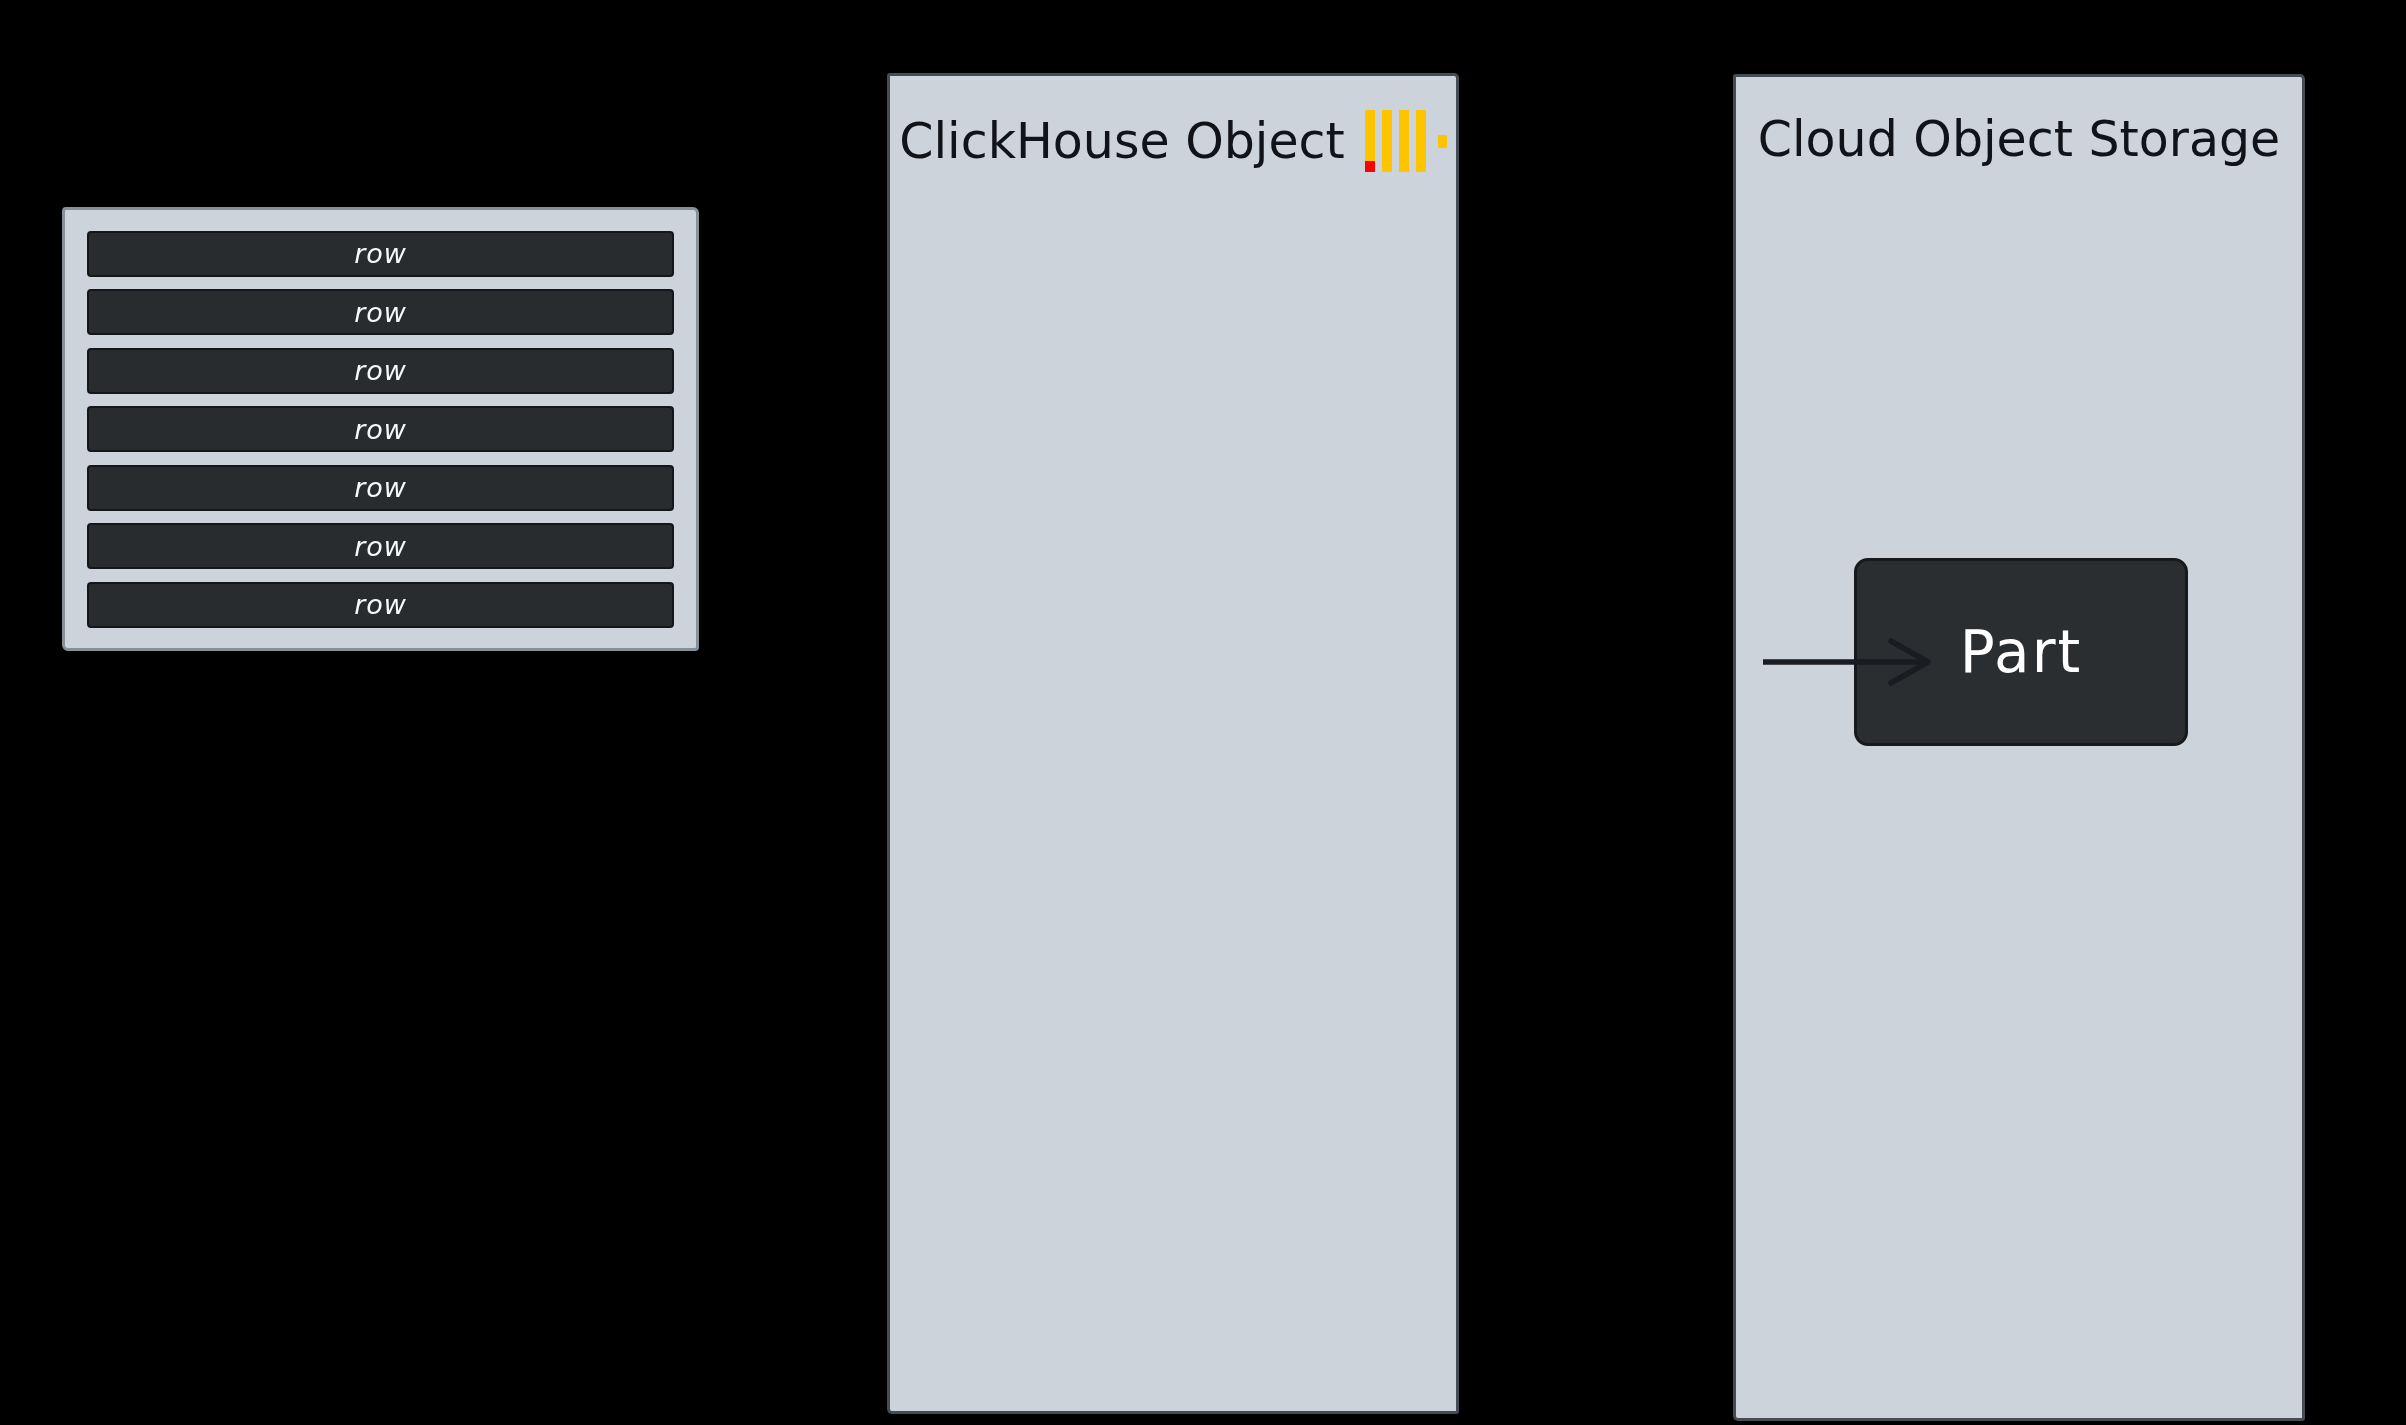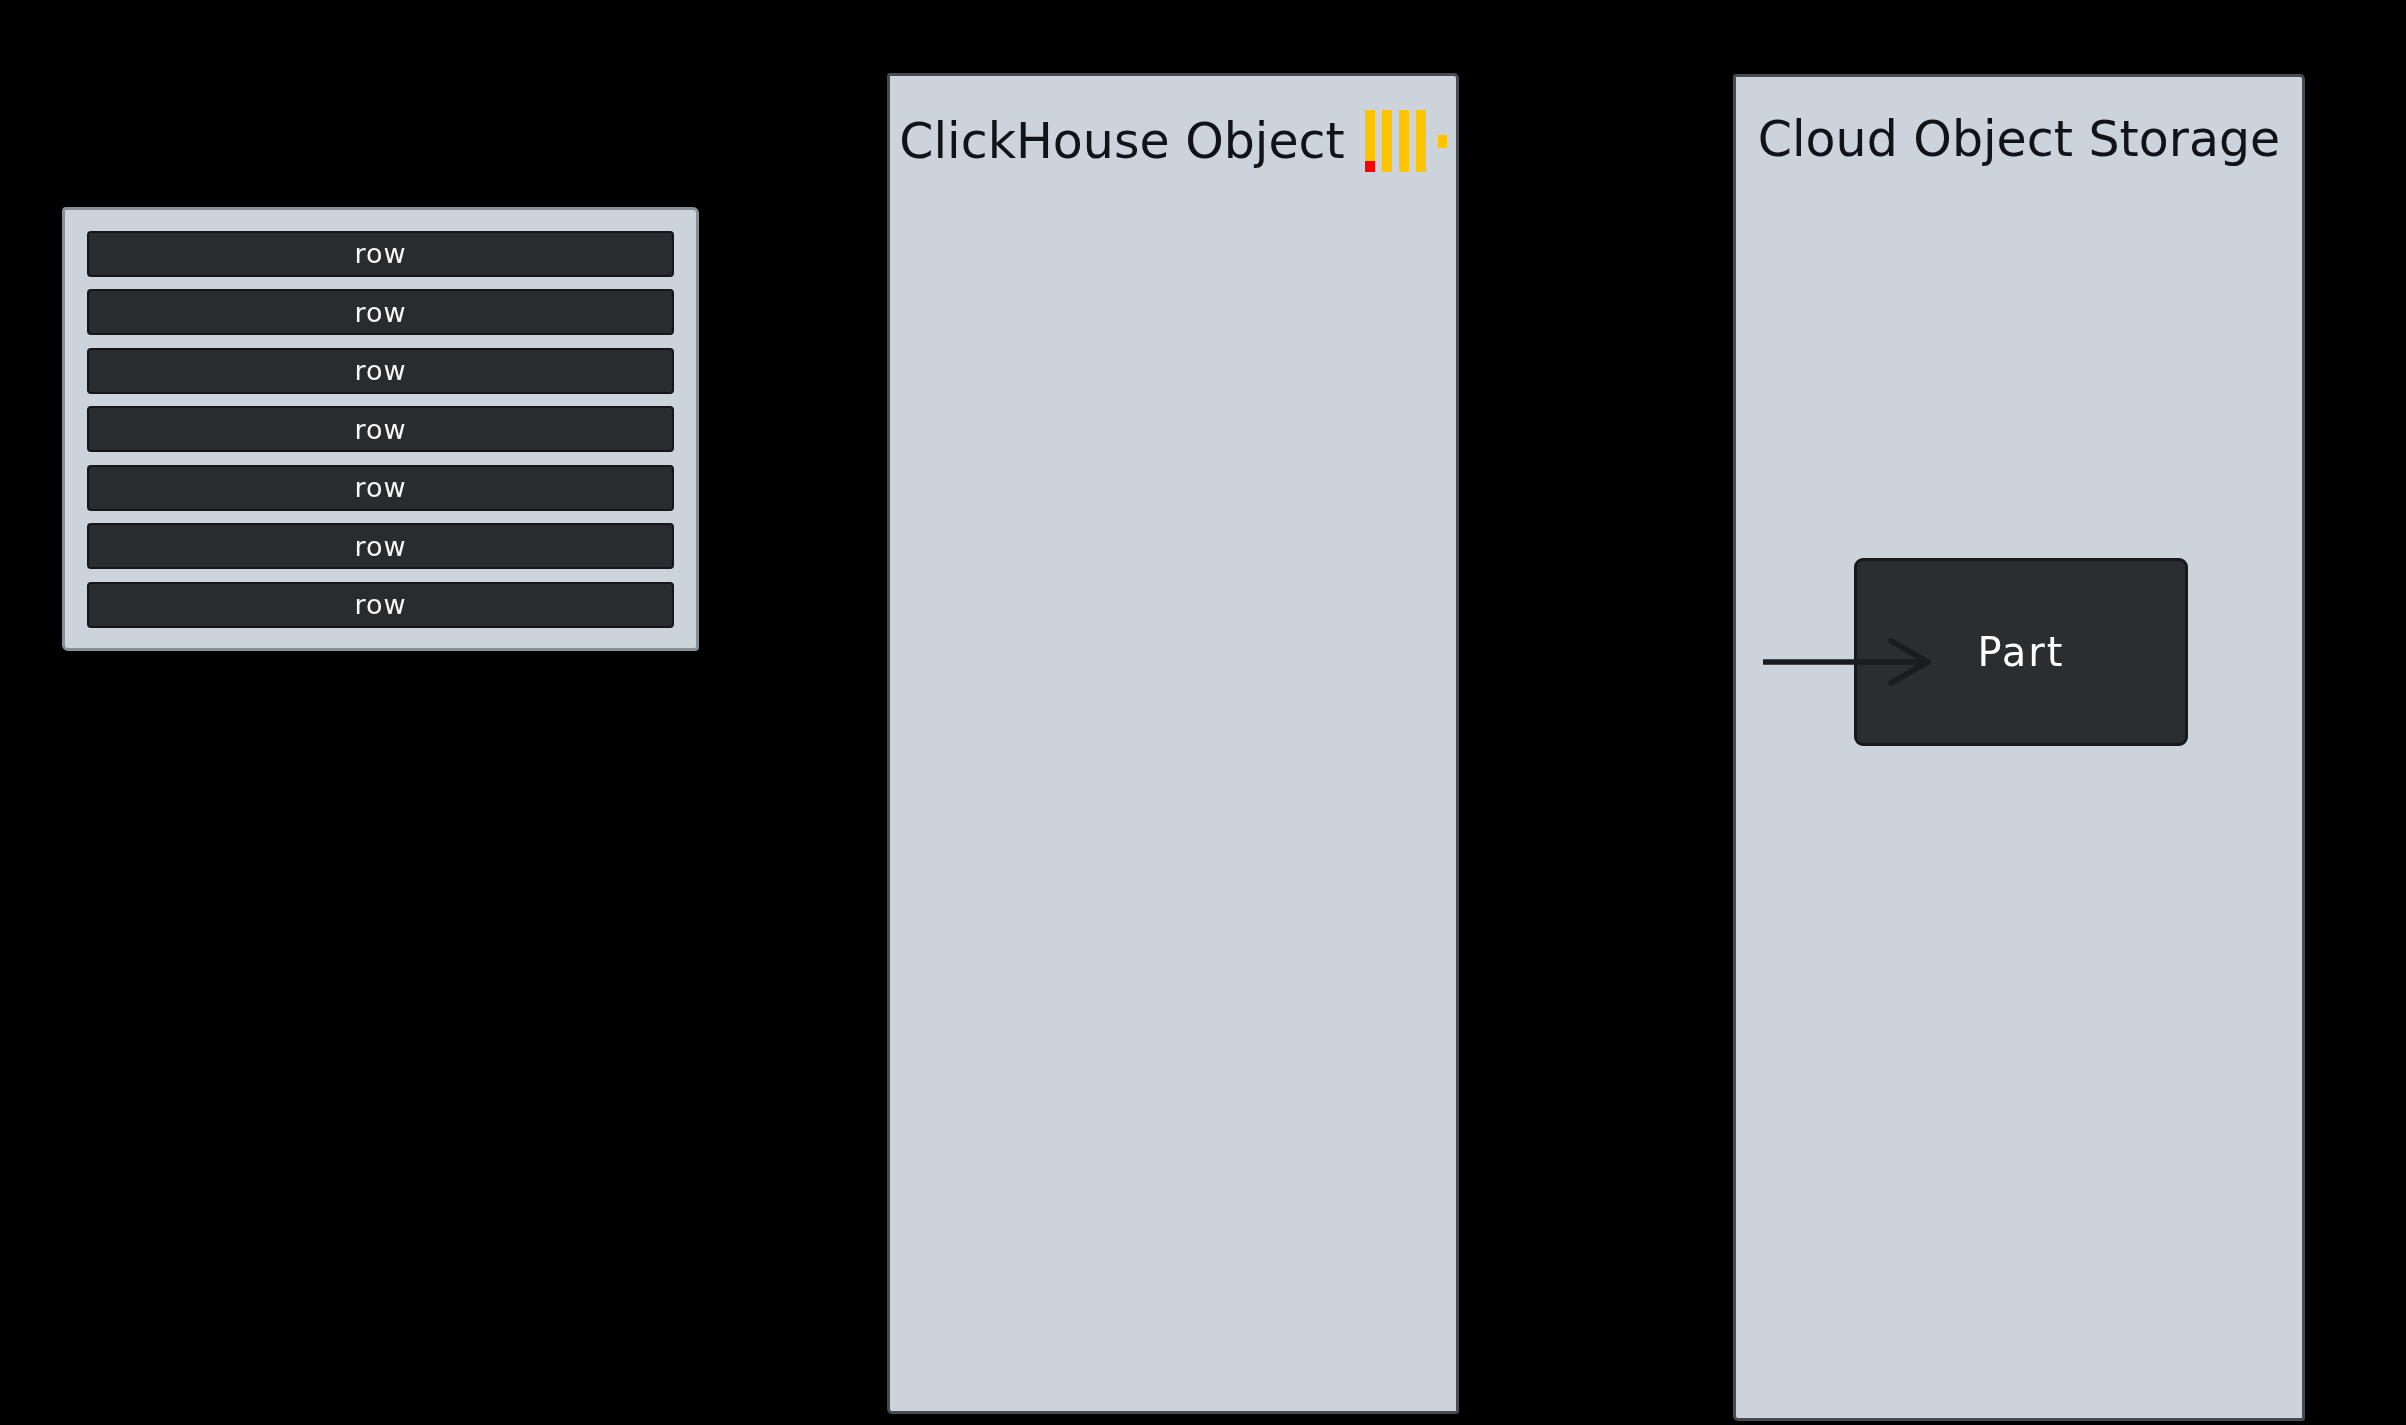--- a/index.html
+++ b/index.html
@@ -24,20 +24,21 @@
     width: 637px;
     height: 444px;
     box-sizing: border-box;
     background: #ccd3da;
     border: 3px solid #878f97;
     border-radius: 4px 6px 4px 6px;
     display: flex;
     flex-direction: column;
     justify-content: space-evenly;
     padding: 8px 22px;
+    font-style: italic;
   }
   .row-item {
     height: 46px;
     box-sizing: border-box;
     background: #292c2f;
     border: 2px solid #141619;
     border-radius: 4px;
     display: flex;
     align-items: center;
     justify-content: center;
@@ -103,26 +104,26 @@
   
   .part-box {
     position: absolute;
     left: 118px;
     top: 481px;
     width: 334px;
     height: 188px;
     box-sizing: border-box;
     background: #2b2e31;
     border: 3px solid #17191c;
-    border-radius: 9px;
+    border-radius: 14px;
     display: flex;
     align-items: center;
     justify-content: center;
     color: #ffffff;
-    font-size: 40px;
+    font-size: 58px;
     font-weight: 500;
     letter-spacing: 2px;
   }
 
   
   .arrow-to-part {
     position: absolute;
     left: 1763px;
     top: 636px;
     width: 180px;

